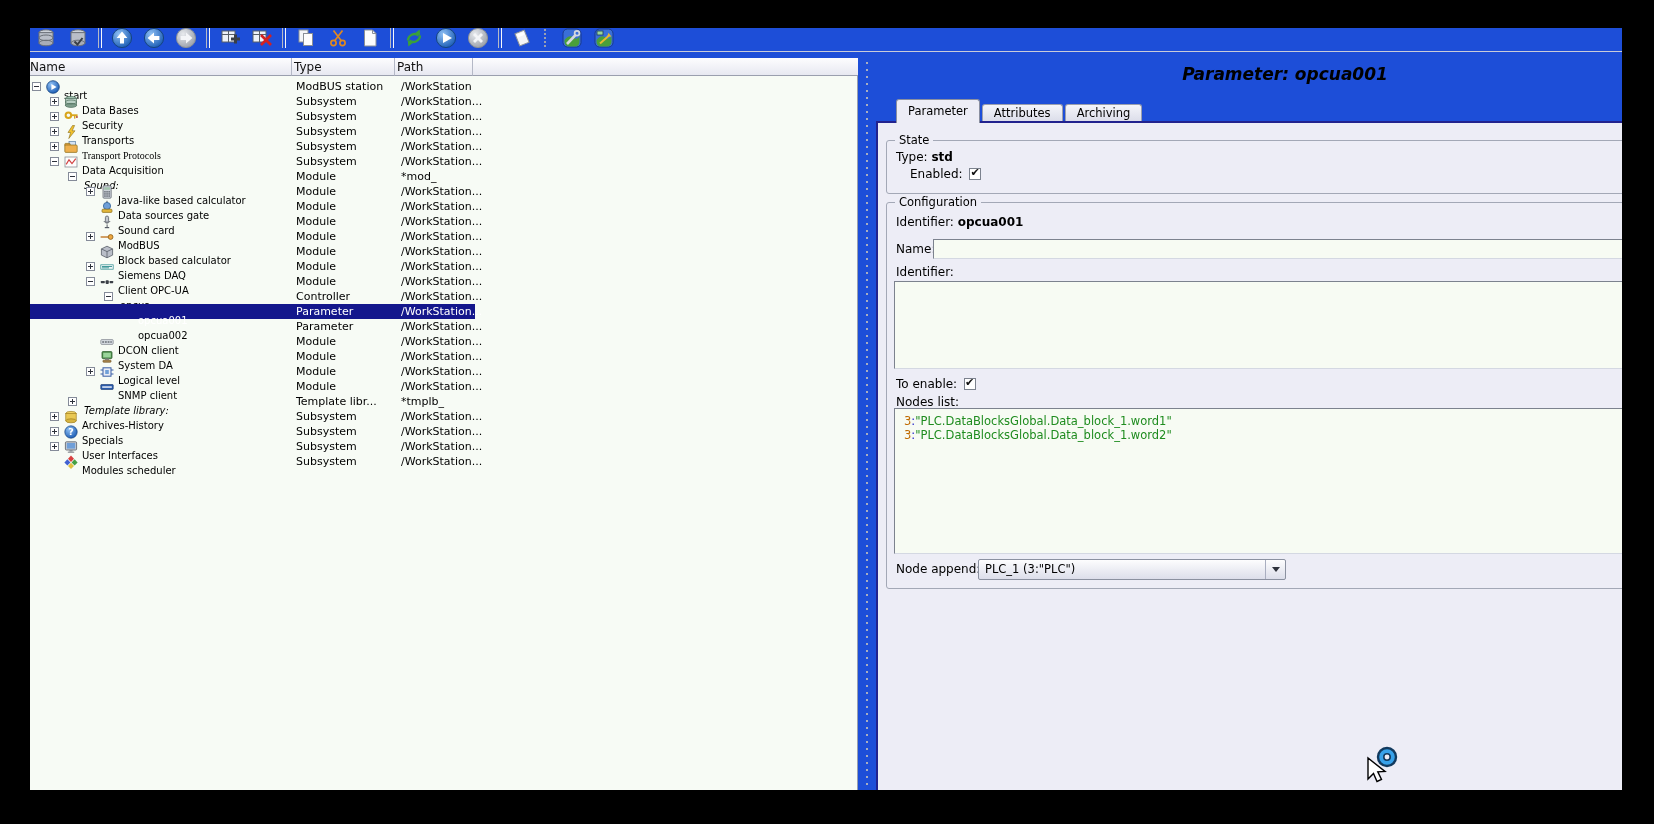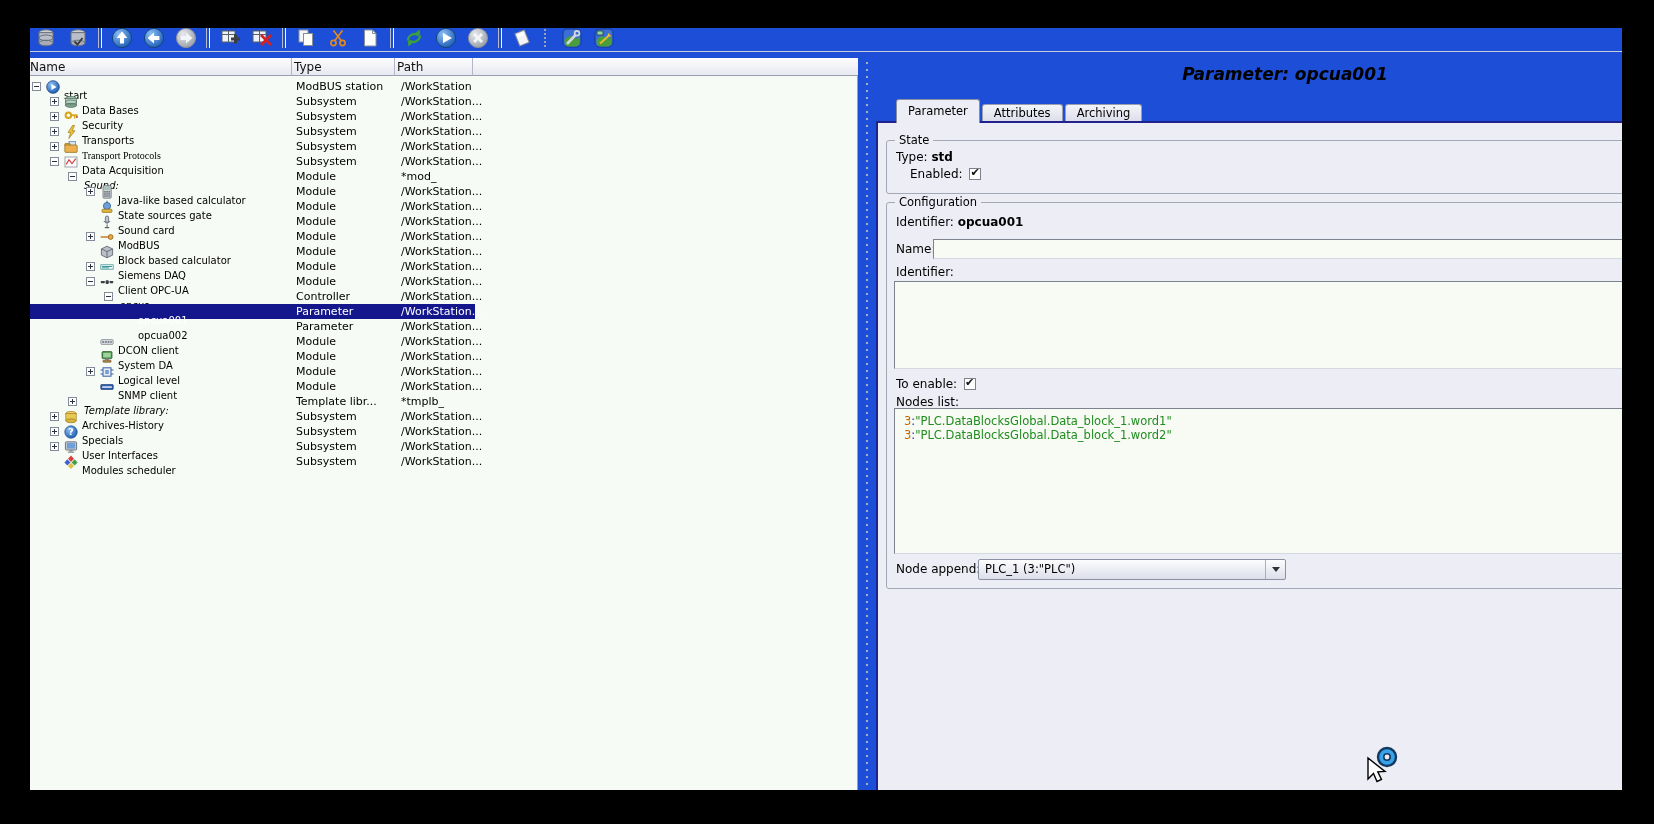--- a/index.html
+++ b/index.html
@@ -353,21 +353,21 @@
             <span class="tname" style="left: 90px;">Java-like based calculator</span>
             <span class="ttype">Module</span>
             <span class="tpath">/WorkStation...</span>
           </div>
           <div class="trow">
             <span class="ticon" style="left: 72px;"><svg width="14" height="14">
                 <rect x="6.2" y="0.8" width="1.6" height="3.4" fill="#8a8f96"></rect>
                 <circle cx="7" cy="6" r="3.6" fill="#6f9fd8" stroke="#2d5f96" stroke-width="0.8"></circle>
                 <rect x="2" y="9.2" width="10" height="3.2" rx="1" fill="#e2b63a" stroke="#8a6d1a" stroke-width="0.7"></rect>
               </svg></span>
-            <span class="tname" style="left: 90px;">State sources gate</span>
+            <span class="tname" style="left: 90px;">Data sources gate</span>
             <span class="ttype">Module</span>
             <span class="tpath">/WorkStation...</span>
           </div>
           <div class="trow">
             <span class="ticon" style="left: 72px;"><svg width="14" height="14">
                 <rect x="5.4" y="1" width="3.2" height="6.4" rx="1.6" fill="#c3c8d0" stroke="#565c66" stroke-width="0.8"></rect>
                 <path d="M3.8 6 q3.2 4.4 6.4 0" fill="none" stroke="#565c66" stroke-width="0.9"></path>
                 <rect x="6.6" y="9.4" width="1" height="2.6" fill="#565c66"></rect>
                 <rect x="4.8" y="12" width="4.4" height="1.2" fill="#565c66"></rect>
               </svg></span>

